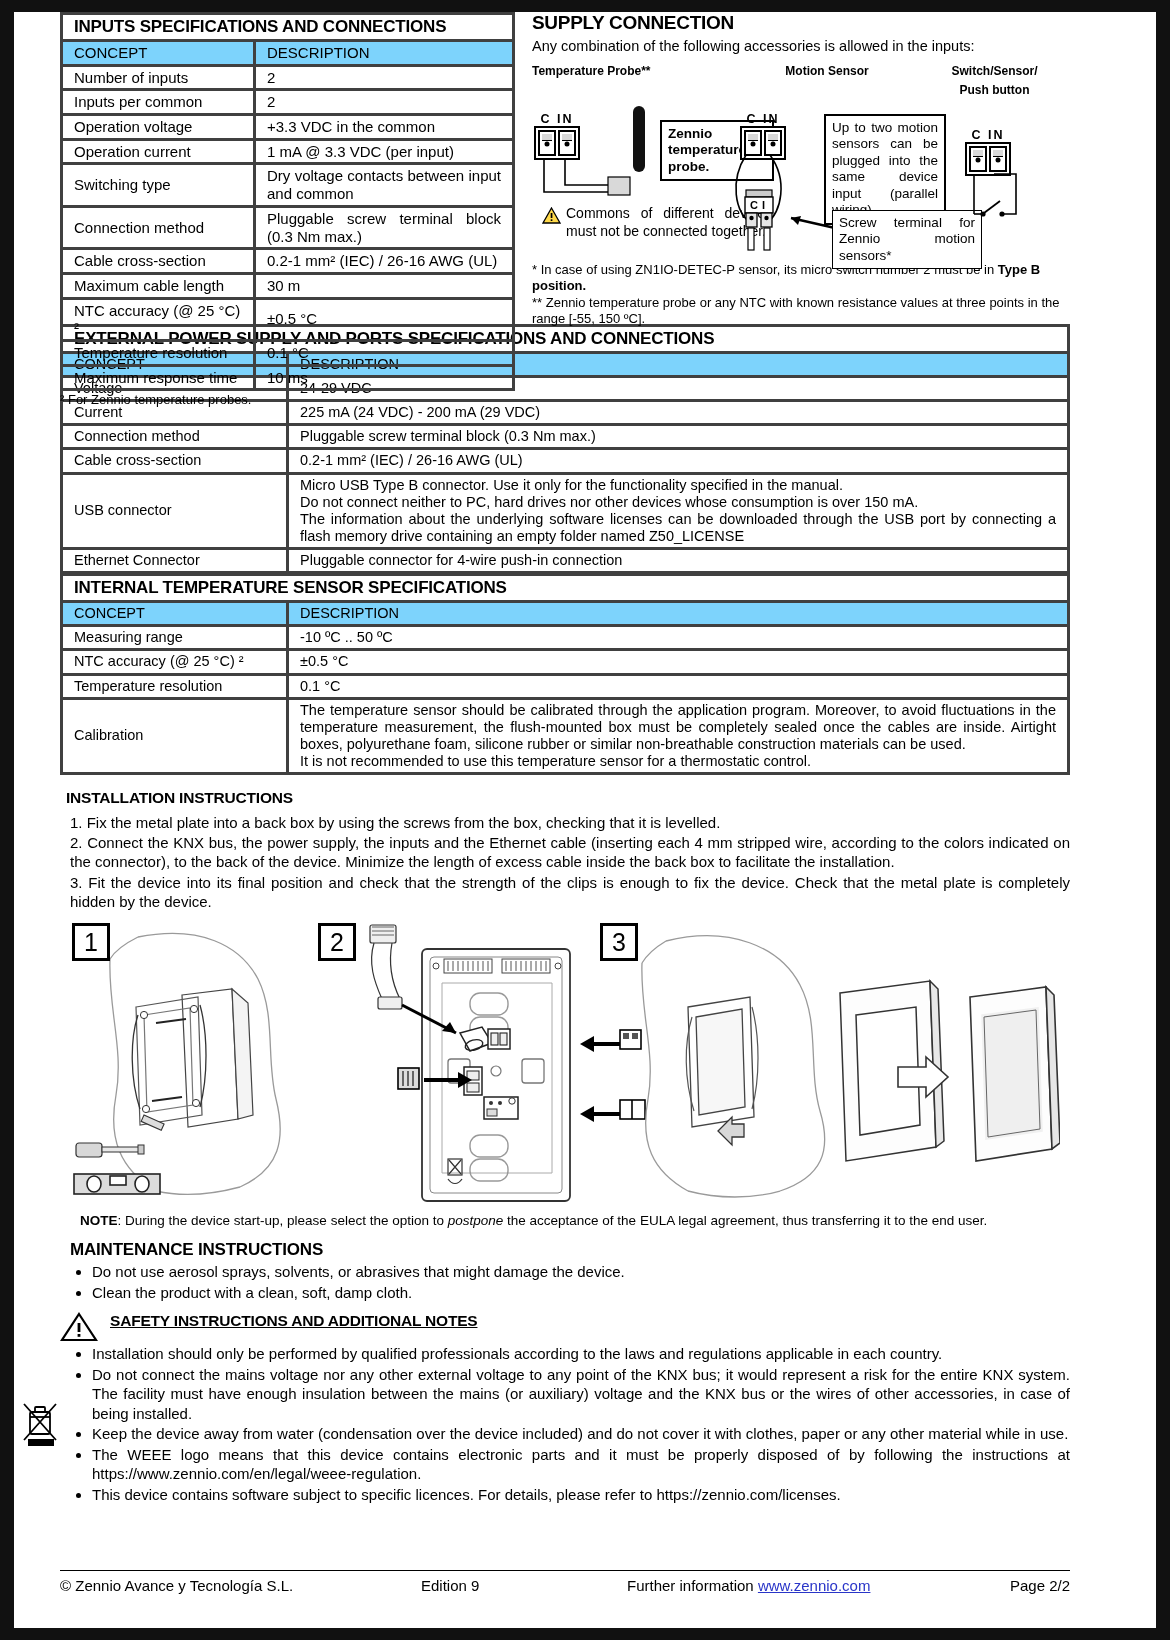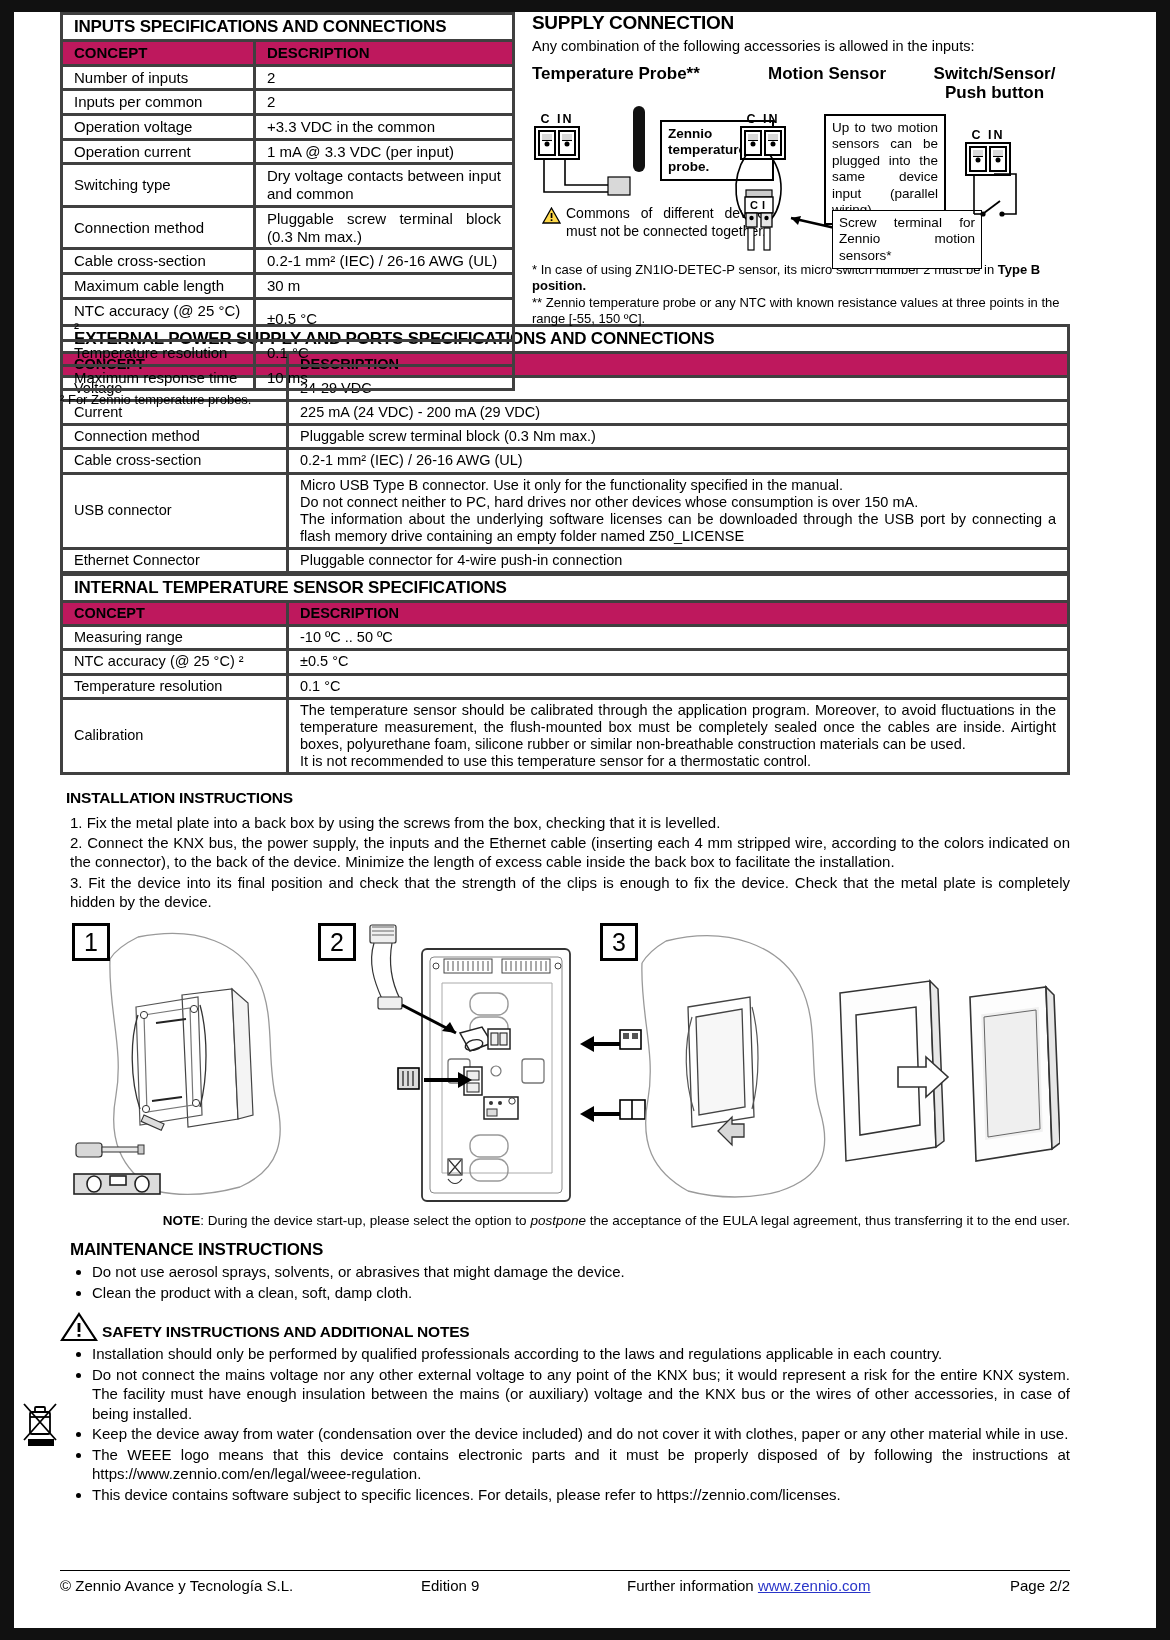--- a/index.html
+++ b/index.html
@@ -22,36 +22,36 @@
   }
   .content { position:absolute; left:46px; top:0; width:1010px; }
 
   
   table.spec { border-collapse:collapse; width:100%; font-size:14.5px; }
   table.spec td { border:3px solid #404040; padding:2px 11px; vertical-align:middle; line-height:1.18; }
   .title-row td {
     background:#fff; font-weight:bold; font-size:17px;
     letter-spacing:-0.2px; padding:2px 6px;
   }
-  .hdr-row td { background:#be185d; font-weight:bold; }
+  .hdr-row td { background:#7dd3fc; font-weight:normal; }
   .justify { text-align:justify; text-align-last:justify; }
   .justify-last-left { text-align:justify; }
 
   
   #toprow { position:relative; width:100%; }
   #tbl-inputs { position:absolute; left:0; top:0; width:455px; }
   #tbl-inputs table.spec { font-size:15px; }
   #tbl-inputs td.c1 { width:193px; }
   .fn { font-size:13px; margin-top:1px; }
 
   #inputs-conn { position:absolute; left:472px; top:0; width:538px; }
   .sec-h { font-weight:bold; font-size:19px; letter-spacing:-0.3px; margin:0 0 4px 0; }
   .sec-p { font-size:14.5px; margin:0 0 10px 0; }
   .acc-titles { position:relative; height:46px; }
-  .acc-t { position:absolute; font-weight:bold; font-size:17px; text-align:center; }
+  .acc-t { position:absolute; font-weight:bold; font-size:12px; text-align:center; }
 
   .cbox { font-size:13.5px; border:2px solid #000; padding:4px 6px; background:#fff; line-height:1.22; }
   .warnrow { display:flex; gap:5px; font-size:14px; line-height:1.25; }
 
   
   .term { position:relative; }
   .term .lbl { font-size:12.5px; font-weight:bold; text-align:center; letter-spacing:2px; }
   .term .body { border:2px solid #000; background:#fff; display:flex; padding:2px; gap:2px; }
   .term .pin { width:18px; height:26px; border:2px solid #000; background:#fff; position:relative; }
   .term .pin:before{ content:""; position:absolute; left:50%; top:56%; width:5px;height:5px;
@@ -66,29 +66,29 @@
   .inst-p { font-size:15px; line-height:1.28; margin:0 0 0 10px; text-align:justify; }
   .inst-p p { margin:0 0 1px 0; }
 
   
   #figs { position:relative; height:290px; margin-top:8px; }
   .stepnum {
     position:absolute; width:38px; height:38px; border:3px solid #000;
     font-size:25px; font-weight:400; display:flex; align-items:center; justify-content:center;
     background:#fff; z-index:5; font-family:"Liberation Sans", sans-serif;
   }
-  .note { font-size:13.5px; margin:4px 0 0 20px;text-align:right; }
+  .note { font-size:13.5px; margin:4px 0 0 20px; }
   .note b{ font-weight:bold; }
   .note i{ font-style:italic; }
 
   .bl-h { font-weight:bold; font-size:17px; margin:12px 0 2px 10px; letter-spacing:-0.2px;}
   ul.bl { margin:0 0 0 14px; padding-left:18px; font-size:15px; line-height:1.3; }
   ul.bl li { margin:1px 0; text-align:justify; }
 
-  .safety-h { display:flex; align-items:flex-end; gap:4px; margin:10px 0 2px 0px; }
+  .safety-h { display:flex; gap:12px; margin:10px 0 2px 0px;text-decoration:underline; }
 
   
   #footer {
     position:absolute; left:46px; bottom:34px; width:1010px;
     border-top:1px solid #000; padding-top:6px;
     display:flex; font-size:15px;gap:31px;
   }
   #footer .f1{ width:330px; } #footer .f2{ width:175px; }
   #footer .f3{ flex:1; } #footer .f4{ text-align:right; width:130px; }
   #footer a{ color:#2a35c8; }

